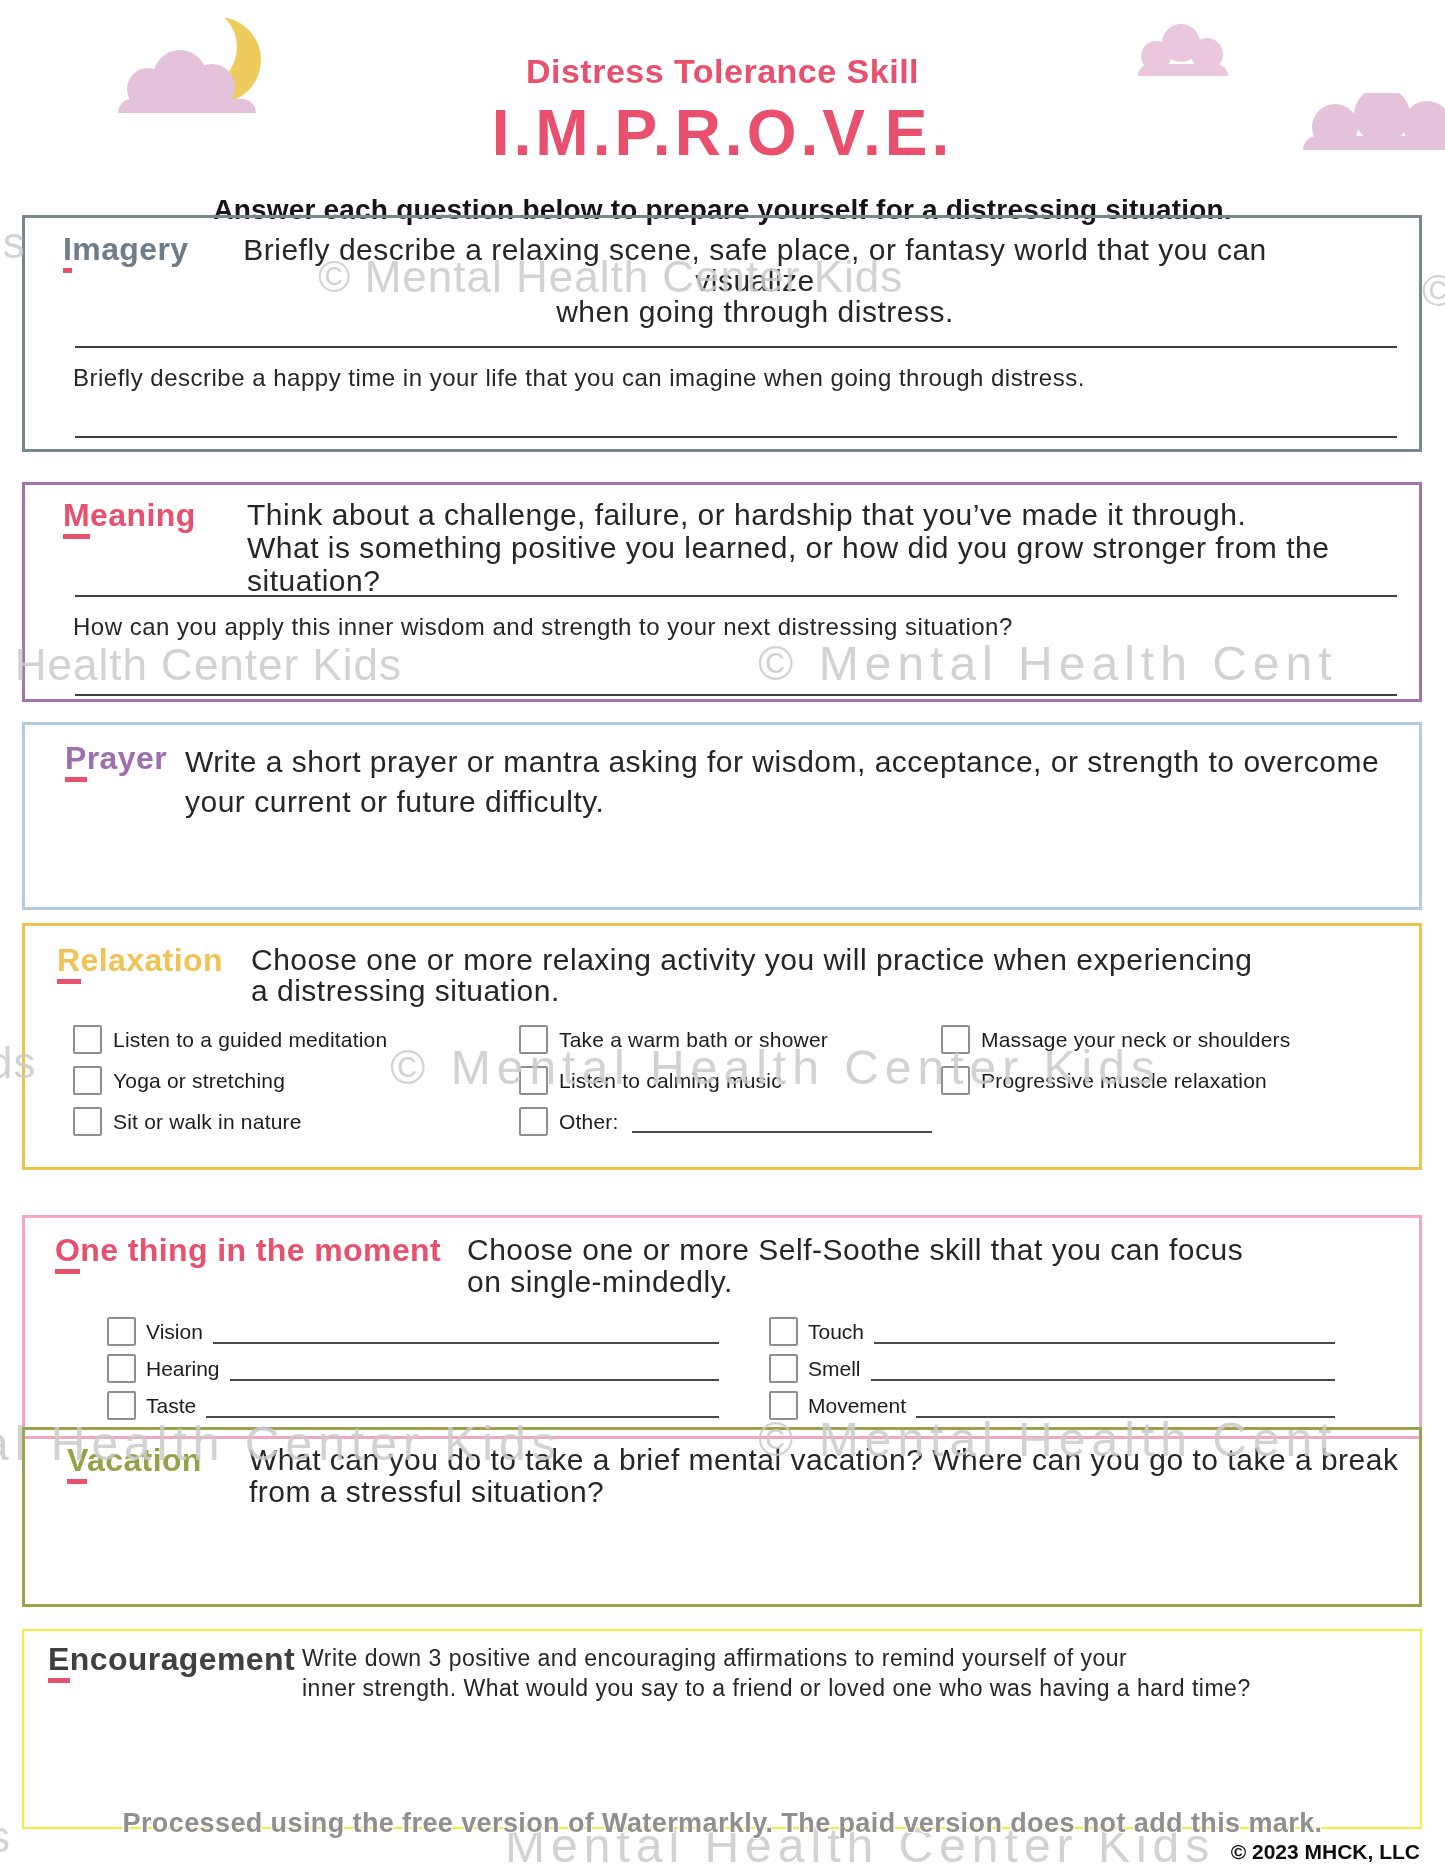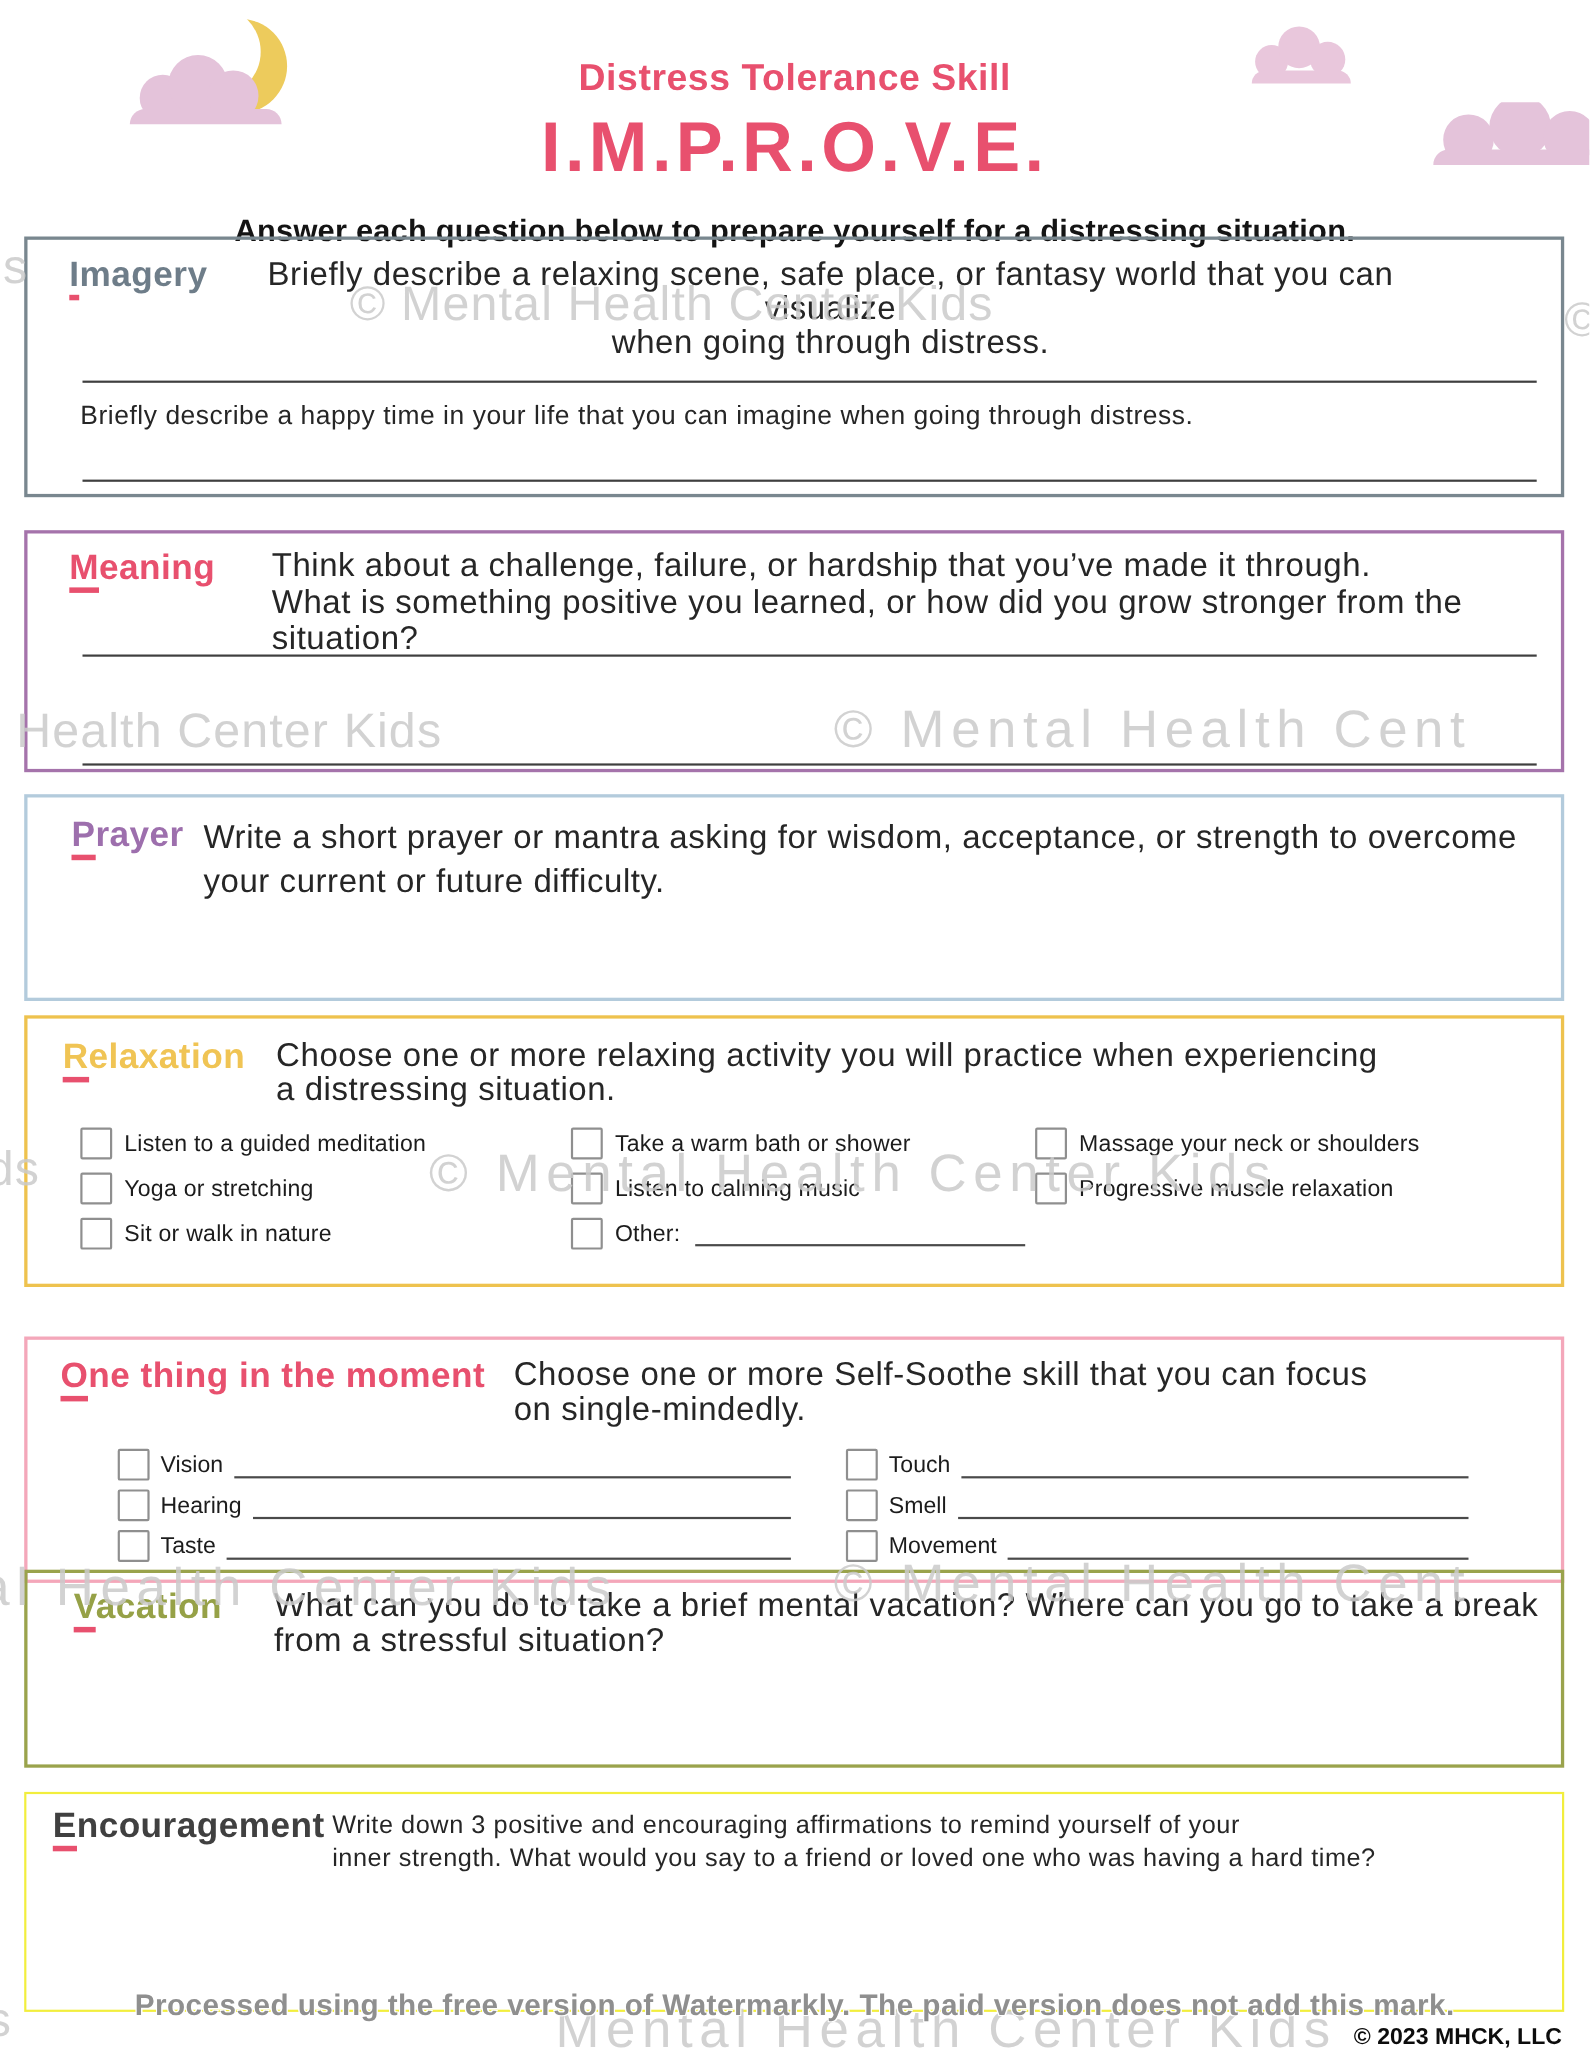--- a/index.html
+++ b/index.html
@@ -112,20 +112,21 @@
     <div class="wline" style="top:218px;"></div>
   </div>
 
   <div class="box" id="box-meaning">
     <div class="h h-meaning"><span class="ltr">M</span><span>eaning</span></div>
     <div class="prompt p-meaning">
       <div>Think about a challenge, failure, or hardship that you’ve made it through.</div>
       <div>What is something positive you learned, or how did you grow stronger from the situation?</div>
     </div>
     <div class="wline" style="top:110px;"></div>
+    <div class="p2" style="left:48px;top:128px;">How can you apply this inner wisdom and strength to your next distressing situation?</div>
     <div class="wline" style="top:209px;"></div>
   </div>
 
   <div class="box" id="box-prayer">
     <div class="h h-prayer"><span class="ltr">P</span><span>rayer</span></div>
     <div class="prompt p-prayer">
       <div>Write a short prayer or mantra asking for wisdom, acceptance, or strength to overcome</div>
       <div>your current or future difficulty.</div>
     </div>
     <div style="position:absolute;left:48px;top:100px;right:30px;height:70px;"></div>

